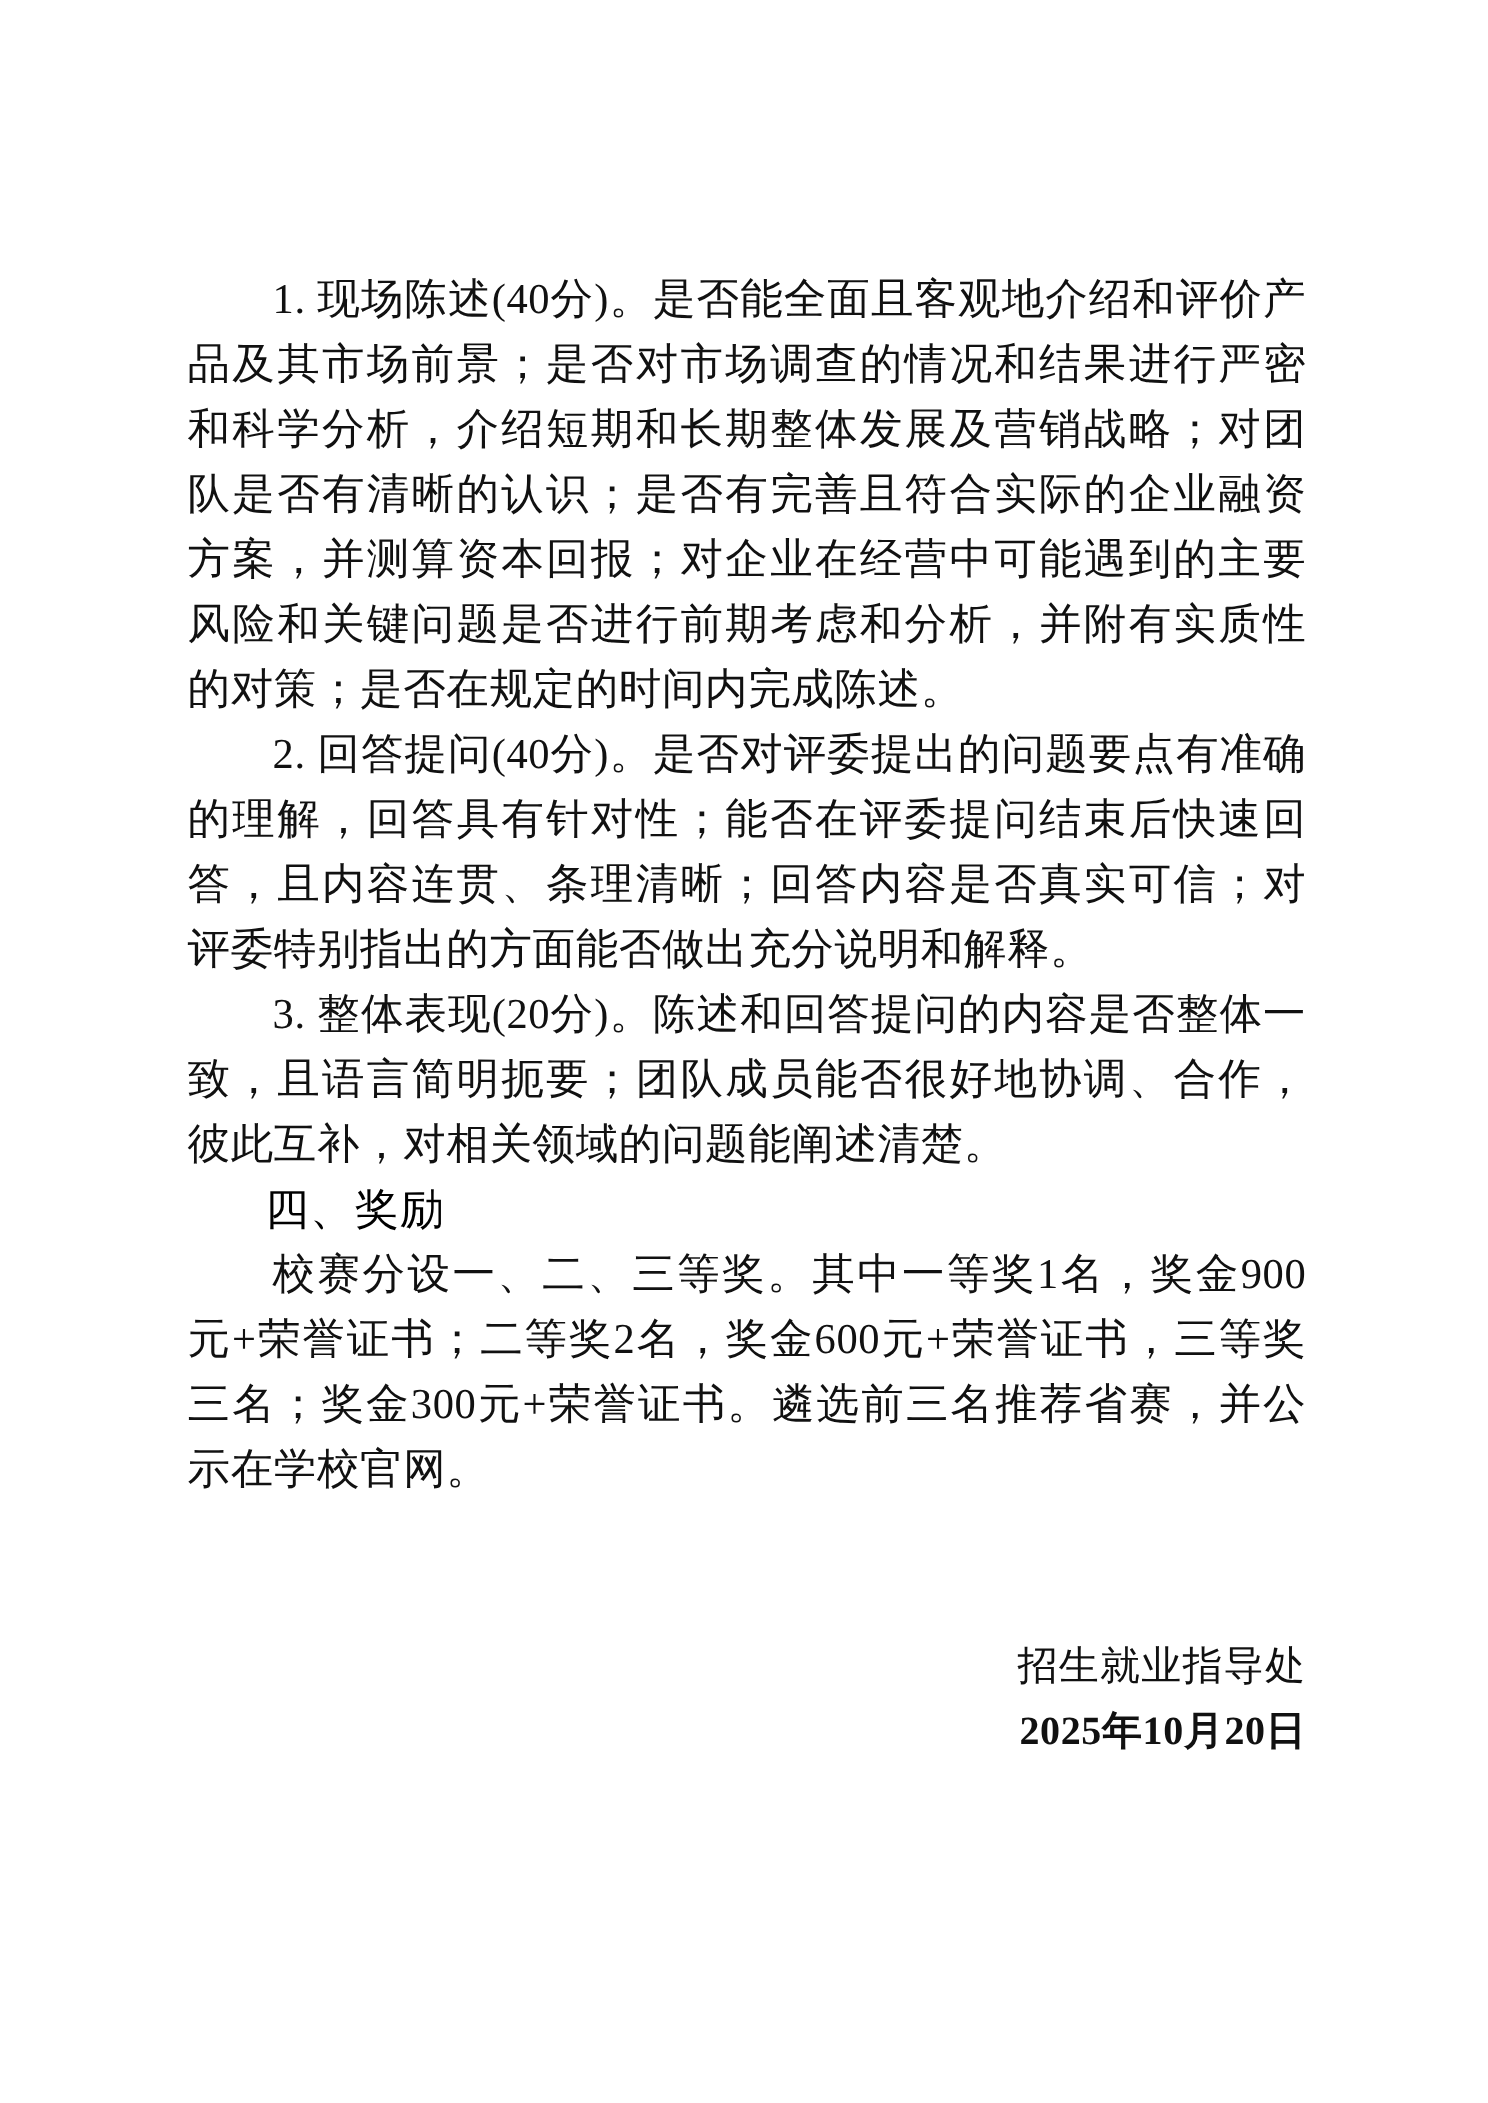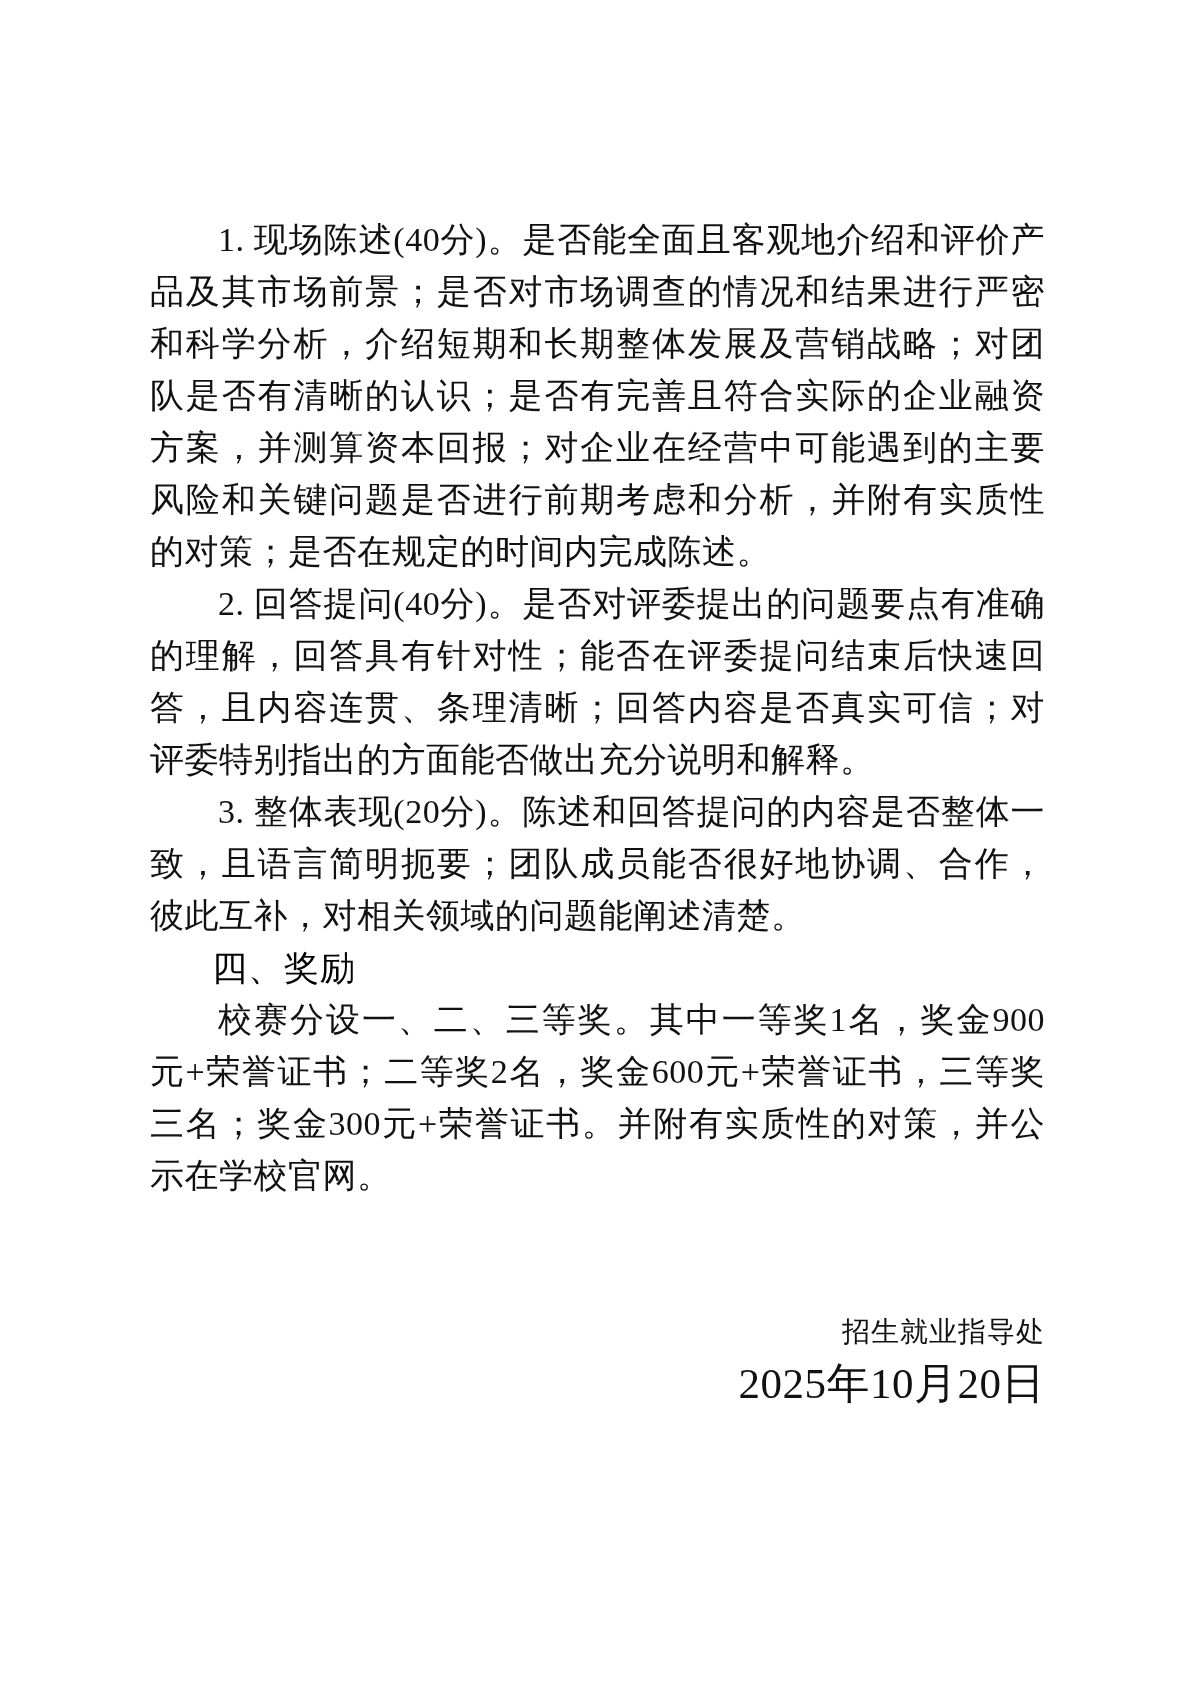--- a/index.html
+++ b/index.html
@@ -45,44 +45,45 @@
     color: #000000;
   }
 
   .signature-block {
     margin-top: 104px;
     text-align: right;
     line-height: 52px;
   }
 
   .signature-org {
-    font-size: 28px;
+    font-size: 32px;
     letter-spacing: 1px;
   }
 
   .signature-date {
-    font-size: 43px;
+    font-size: 32px;
     letter-spacing: 0.5px;
+    font-weight: bold;
   }
 </style>
 </head>
 <body>
 
 <div class="page">
   <div class="doc-body">
 
     <p class="para">1. 现场陈述(40分)。是否能全面且客观地介绍和评价产品及其市场前景；是否对市场调查的情况和结果进行严密和科学分析，介绍短期和长期整体发展及营销战略；对团队是否有清晰的认识；是否有完善且符合实际的企业融资方案，并测算资本回报；对企业在经营中可能遇到的主要风险和关键问题是否进行前期考虑和分析，并附有实质性的对策；是否在规定的时间内完成陈述。</p>
 
     <p class="para">2. 回答提问(40分)。是否对评委提出的问题要点有准确的理解，回答具有针对性；能否在评委提问结束后快速回答，且内容连贯、条理清晰；回答内容是否真实可信；对评委特别指出的方面能否做出充分说明和解释。</p>
 
     <p class="para">3. 整体表现(20分)。陈述和回答提问的内容是否整体一致，且语言简明扼要；团队成员能否很好地协调、合作，彼此互补，对相关领域的问题能阐述清楚。</p>
 
     <h2 class="section-heading">四、奖励</h2>
 
-    <p class="para">校赛分设一、二、三等奖。其中一等奖1名，奖金900元+荣誉证书；二等奖2名，奖金600元+荣誉证书，三等奖三名；奖金300元+荣誉证书。并附有实质性的对策，并公示在学校官网。</p>
+    <p class="para">校赛分设一、二、三等奖。其中一等奖1名，奖金900元+荣誉证书；二等奖2名，奖金600元+荣誉证书，三等奖三名；奖金300元+荣誉证书。遴选前三名推荐省赛，并公示在学校官网。</p>
 
     <div class="signature-block">
       <div class="signature-org">招生就业指导处</div>
       <div class="signature-date">2025年10月20日</div>
     </div>
 
   </div>
 </div>
 
 </body></html>

